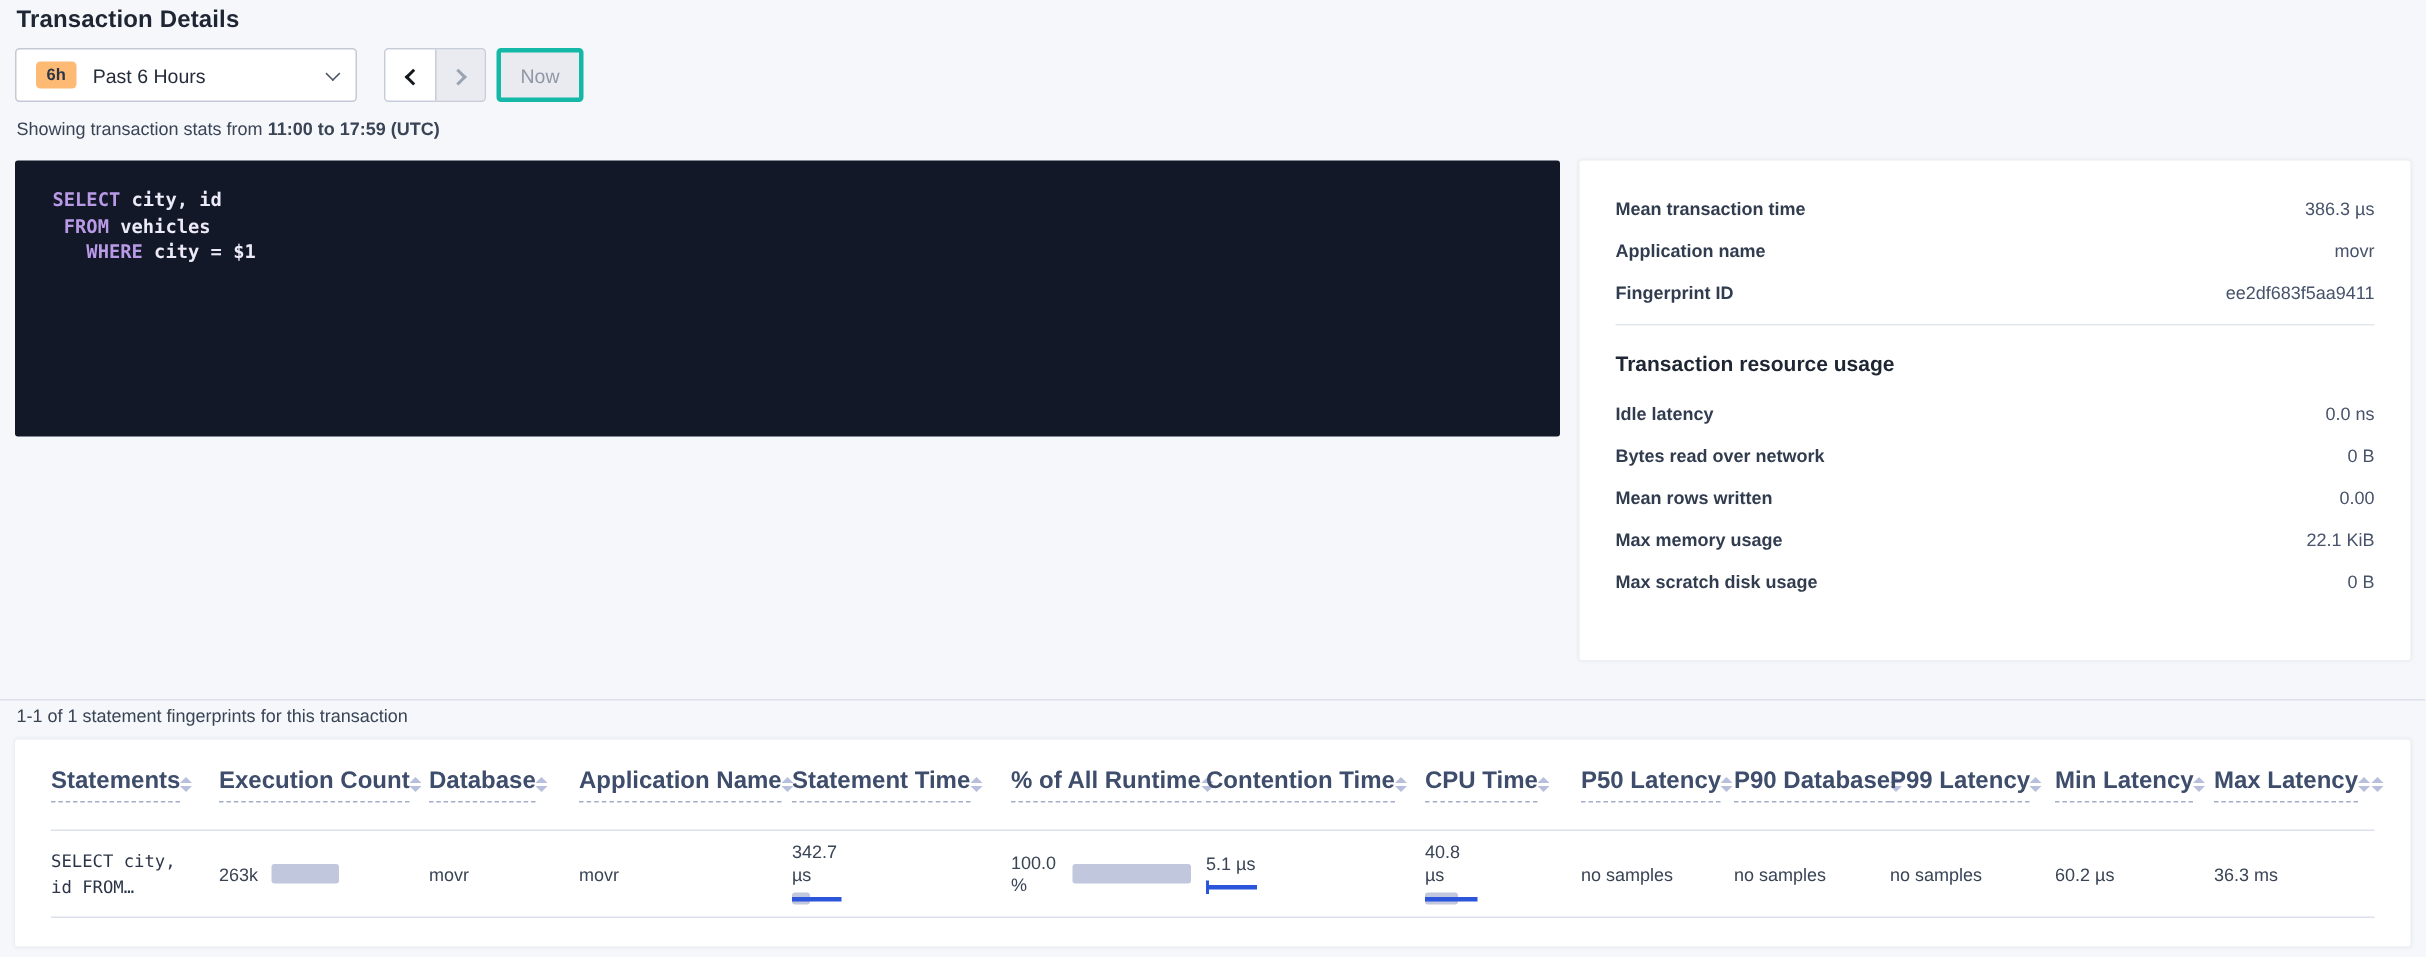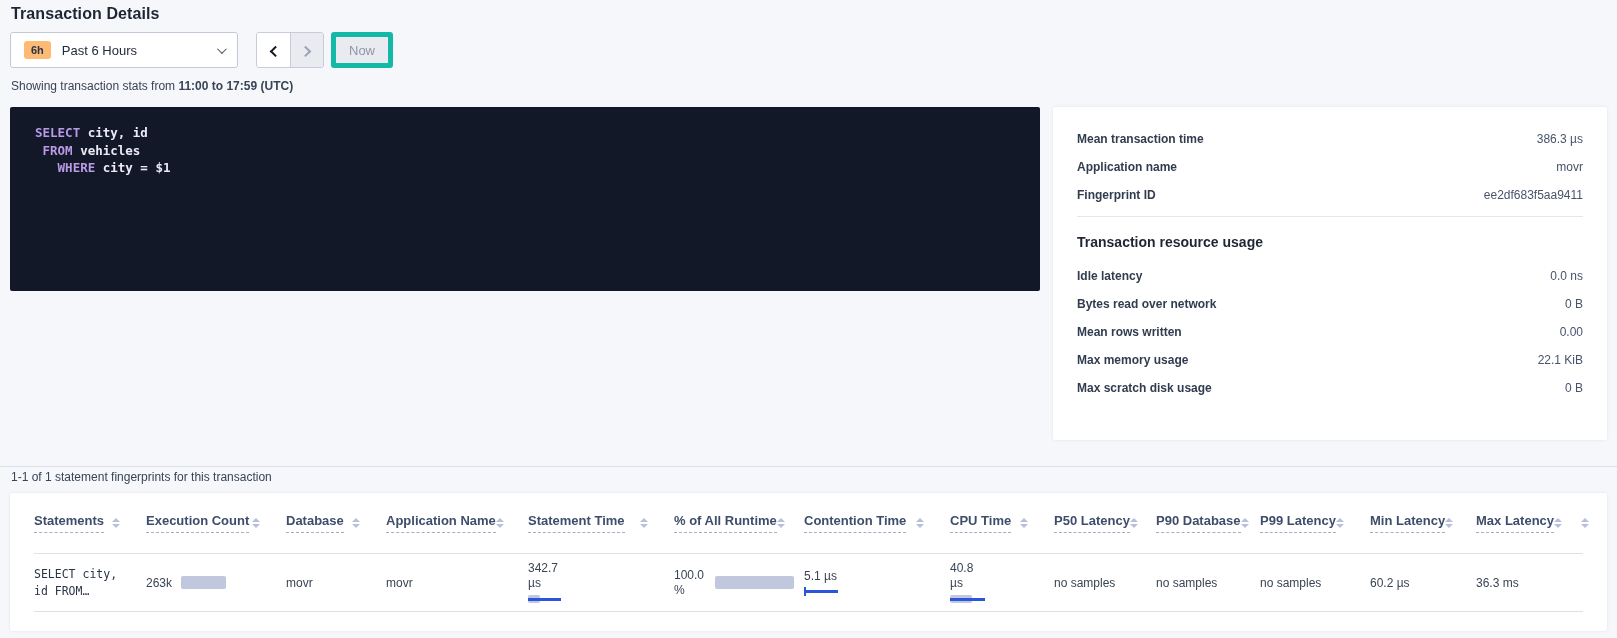--- a/index.html
+++ b/index.html
@@ -32,21 +32,21 @@
     display:flex;align-items:center;padding:0 13px;cursor:pointer;
   }
   .tp-badge{background:#fdba74;color:#2b3547;font-size:11px;font-weight:700;padding:3px 7px;border-radius:3px;margin-right:11px}
   .tp-label{font-size:13px;color:#242c3a}
   .chev-down{margin-left:auto;width:7px;height:7px;border-right:1.6px solid #4a5466;border-bottom:1.6px solid #4a5466;transform:rotate(45deg) translateY(-2px)}
   .btn-group{display:flex;margin-left:18px;border:1px solid #c6ccd8;border-radius:3px;overflow:hidden;height:36px}
   .nav-btn{width:33px;height:34px;background:#fff;border:none;display:flex;align-items:center;justify-content:center;cursor:pointer}
   .nav-btn.next{background:#e9ebf0;border-left:1px solid #c6ccd8;cursor:default}
   .chev-left{width:8px;height:8px;border-left:2.4px solid #13181f;border-bottom:2.4px solid #13181f;transform:rotate(45deg) translateX(2px)}
   .chev-right{width:8px;height:8px;border-right:2.4px solid #9aa3b2;border-bottom:2.4px solid #9aa3b2;transform:rotate(-45deg) translateX(-2px)}
-  .now-btn{margin-left:7px;height:36px;padding:0 13px;background:#e9ebf0;border:5px solid #14b8a6;border-radius:3px;color:#8f97a5;font-size:13px;cursor:default}
+  .now-btn{margin-left:7px;height:36px;padding:0 13px;background:#e9ebf0;border:3px solid #14b8a6;border-radius:3px;color:#8f97a5;font-size:13px;cursor:default}
   .stats-line{position:absolute;left:11px;top:79px;font-size:12px;color:var(--ink2)}
   .stats-line b{font-weight:700}
   
   .sql-box{
     position:absolute;left:10px;top:107px;width:1030px;height:184px;
     background:var(--sql-bg);border-radius:2px;padding:17px 25px;
     font-family:"DejaVu Sans Mono", monospace;font-size:12.5px;font-weight:700;
     color:#eceaf6;line-height:17.5px;
   }
   .sql-line{white-space:pre}
@@ -80,21 +80,21 @@
   .cols>:nth-child(6){width:130px}
   .cols>:nth-child(7){width:146px}
   .cols>:nth-child(8){width:104px}
   .cols>:nth-child(9){width:102px}
   .cols>:nth-child(10){width:104px}
   .cols>:nth-child(11){width:110px}
   .cols>:nth-child(12){width:106px}
   .cols>:nth-child(13){width:107px}
   .thead{height:61px;align-items:center;border-bottom:1px solid var(--line);position:relative}
   .th{display:flex;align-items:center;justify-content:space-between;padding-right:26px;cursor:pointer}
-  .th-label{font-size:13px;font-weight:700;color:var(--hdr);border-bottom:1px dashed #a3adc9;padding-bottom:4px;white-space:nowrap}
+  .th-label{font-size:16px;font-weight:700;color:var(--hdr);border-bottom:1px dashed #a3adc9;padding-bottom:4px;white-space:nowrap}
   .sort-icon{display:inline-flex;flex-direction:column;align-items:center;gap:2px;cursor:pointer}
   .sort-icon i{display:block;width:0;height:0;border-left:4px solid transparent;border-right:4px solid transparent}
   .sort-icon .tri-up{border-bottom:4px solid var(--sorticon)}
   .sort-icon .tri-dn{border-top:4px solid var(--sorticon)}
   .edge-sort{position:absolute;right:-6px;top:50%;transform:translateY(-50%)}
   .trow{height:58px;align-items:center;border-bottom:1px solid var(--line);font-size:12px;color:var(--ink2)}
   .td{padding-right:10px}
   .stmt-text{font-family:"DejaVu Sans Mono", monospace;font-size:11.5px;line-height:17px;color:#2b3547;cursor:pointer;white-space:pre}
   .count-cell{display:flex;align-items:center;gap:9px}
   .bar-lav{background:var(--bar);border-radius:2px;height:13px}

